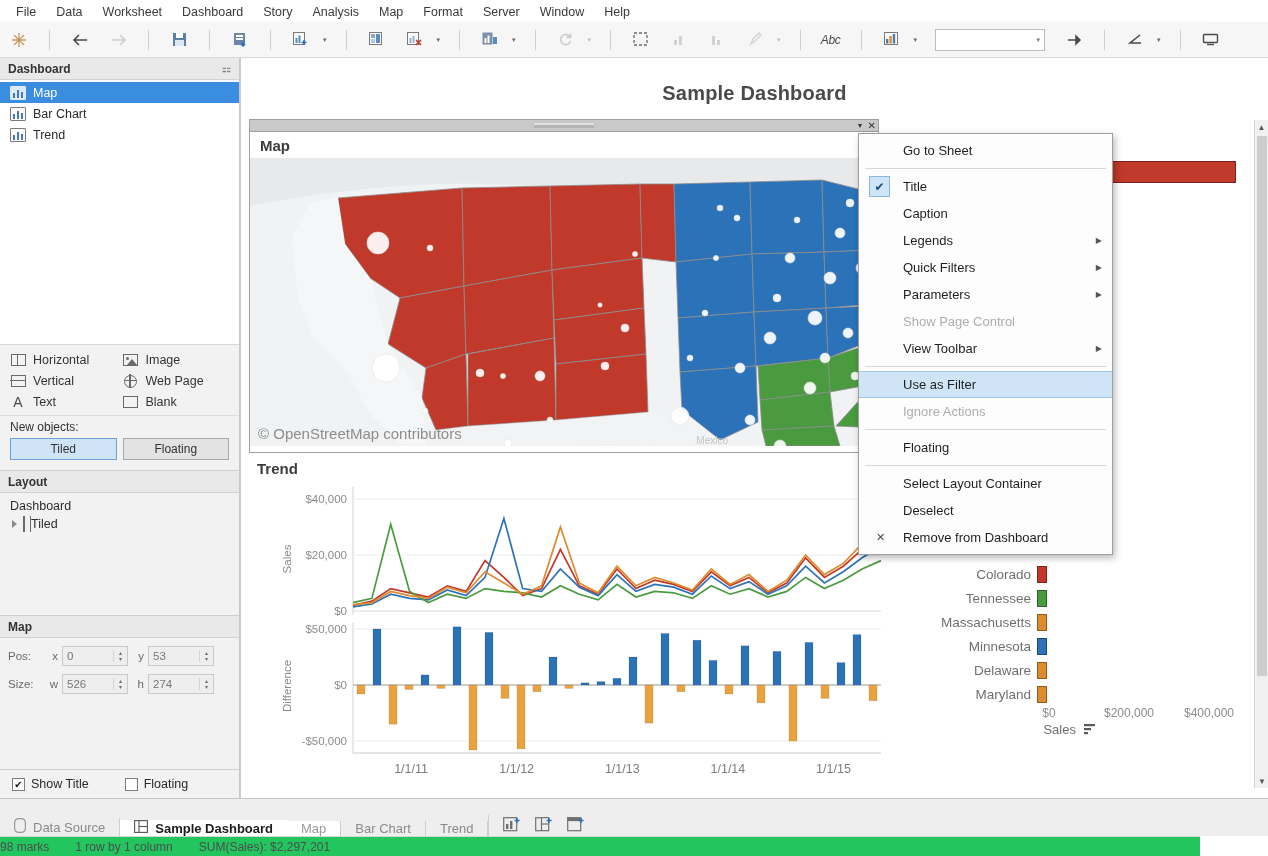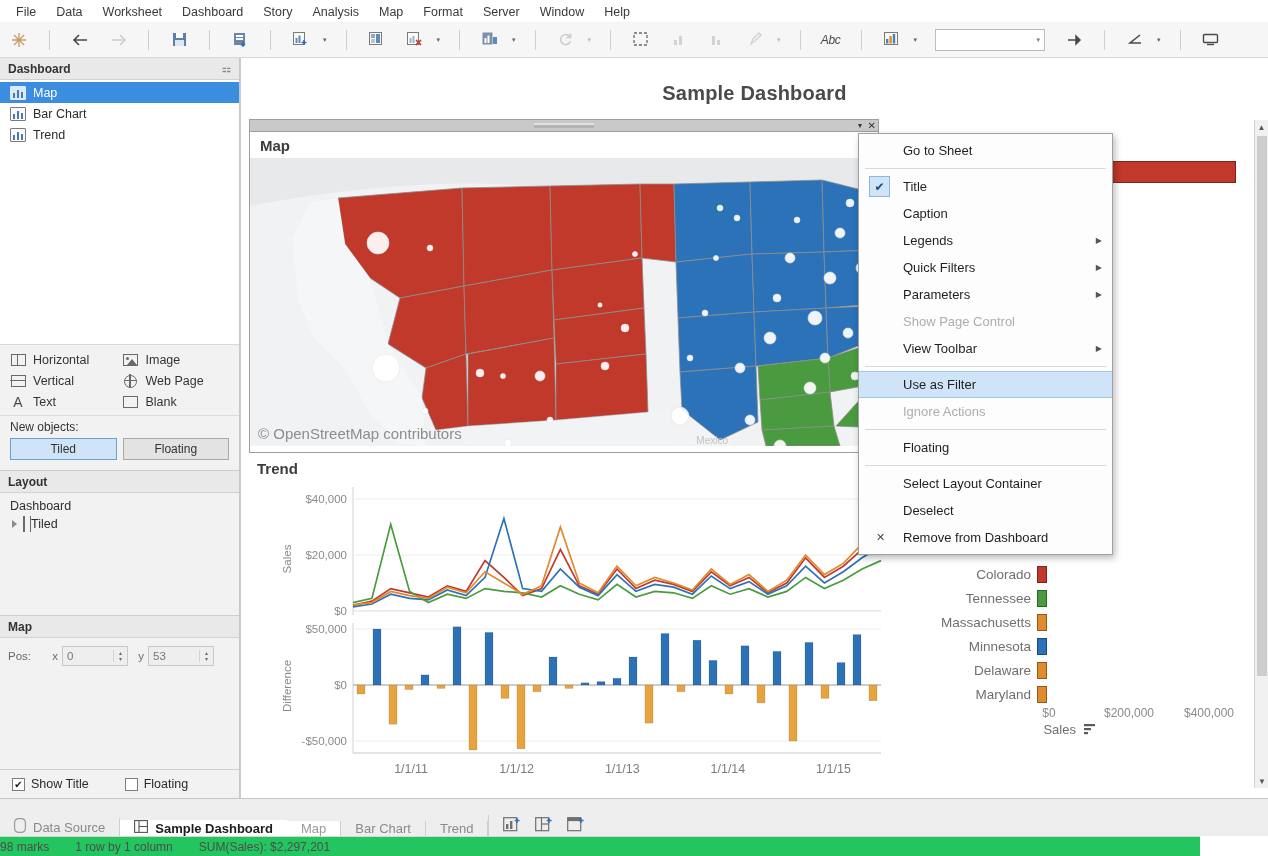--- a/index.html
+++ b/index.html
@@ -481,20 +481,33 @@
         <div class="frow">
           <span class="cap">Pos:</span>
           <span class="ax">x</span>
           <span class="spin">
             <span class="v">0</span>
             <span class="arrows">▴<br>▾</span>
           </span>
           <span class="ax">y</span>
           <span class="spin">
             <span class="v">53</span>
+            <span class="arrows">▴<br>▾</span>
+          </span>
+        </div>
+        <div class="frow">
+          <span class="cap">Size:</span>
+          <span class="ax">w</span>
+          <span class="spin">
+            <span class="v">526</span>
+            <span class="arrows">▴<br>▾</span>
+          </span>
+          <span class="ax">h</span>
+          <span class="spin">
+            <span class="v">274</span>
             <span class="arrows">▴<br>▾</span>
           </span>
         </div>
       </div>
     </div>
 
     <div style="flex:1"></div>
     <div class="chkrow">
       <span class="chkitem">
         <span class="chk">✔</span>

